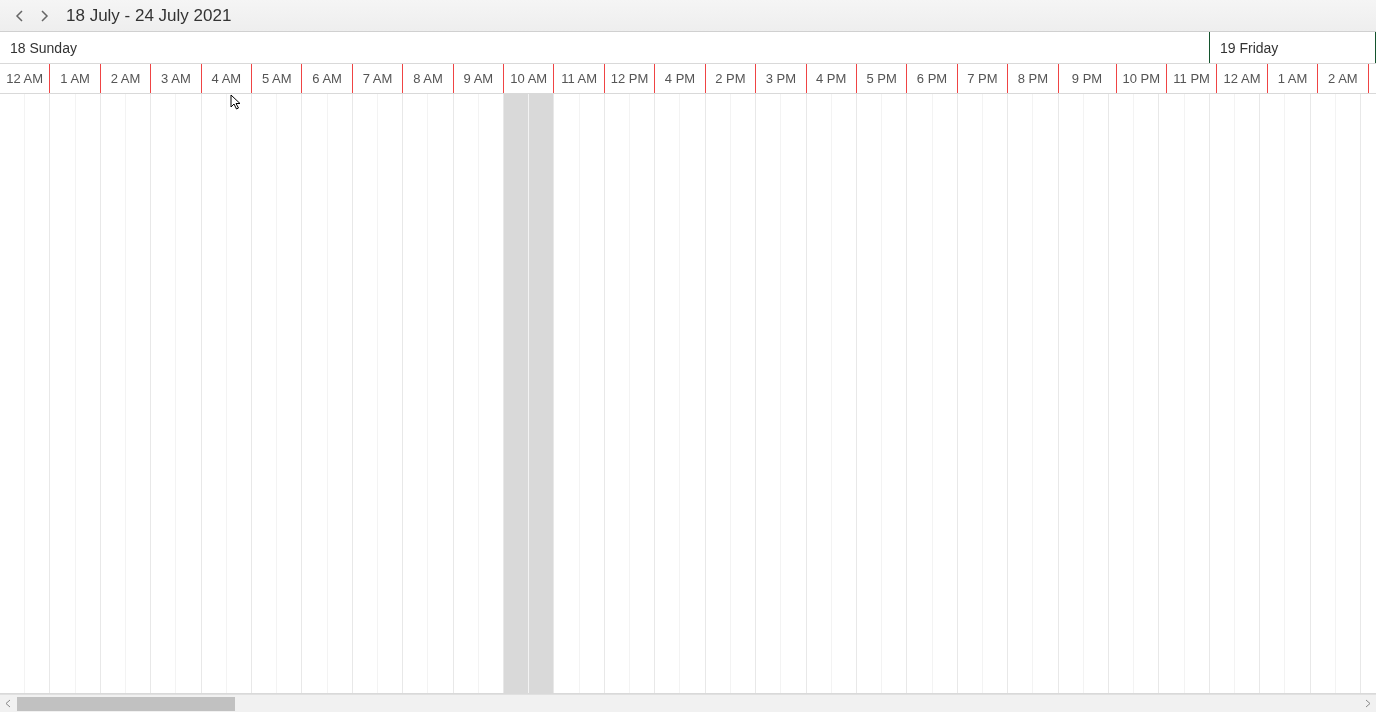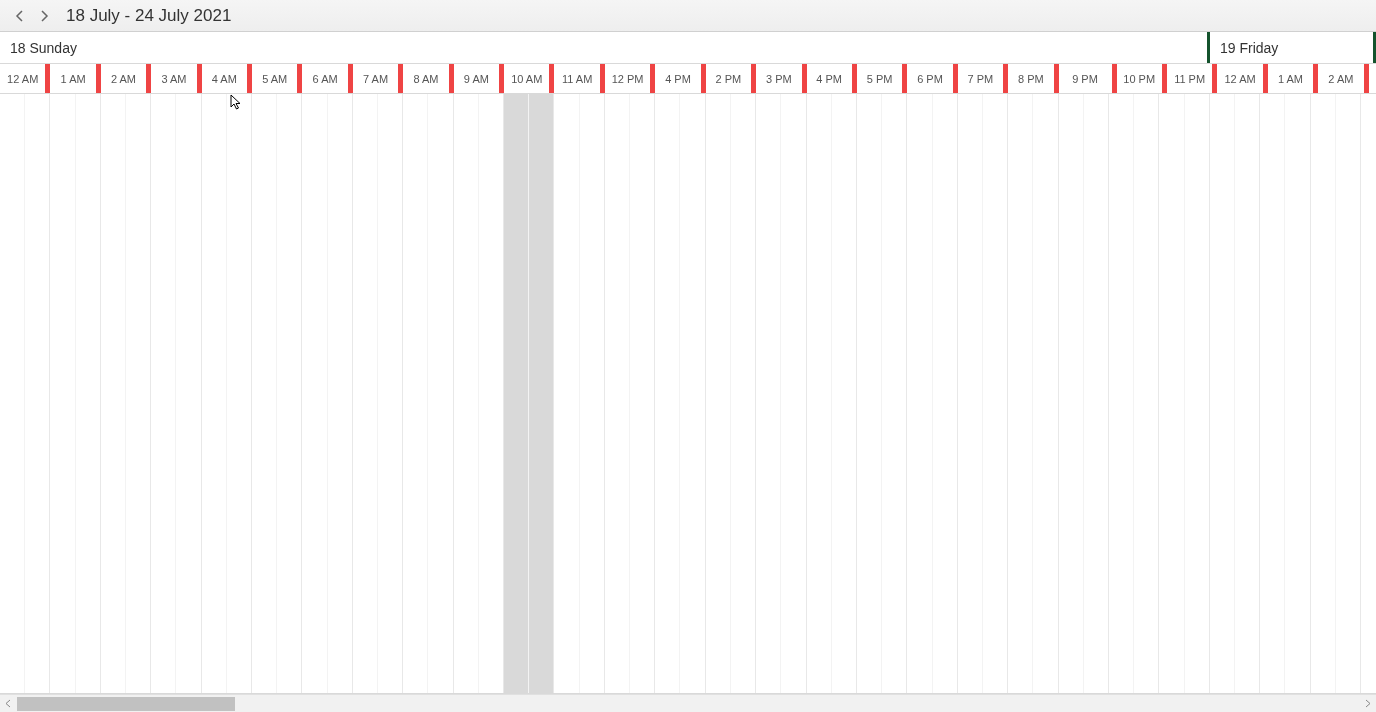--- a/index.html
+++ b/index.html
@@ -51,45 +51,45 @@
       right: 0;
       bottom: 18px;
       border-bottom: 1px solid #d9d9d9;
     }
     .day-header-row {
       display: flex;
       height: 32px;
       border-bottom: 1px solid #d9d9d9;
     }
     .day-header {
-      border-right: 3px solid #14532d;
+      border-right: 1px solid #14532d;
       display: flex;
       align-items: center;
       padding-left: 10px;
       font-size: 14px;
       color: #333;
     }
     .day-header-sunday {
       width: 1210px;
       flex-shrink: 0;
     }
     .day-header-monday {
       flex: 1;
     }
     .hour-header-row {
       display: flex;
       height: 30px;
       border-bottom: 1px solid #d9d9d9;
     }
     .hour-header {
-      border-right: 5px solid #ef4444;
+      border-right: 1px solid #ef4444;
       display: flex;
       align-items: center;
       justify-content: center;
-      font-size: 11px;
+      font-size: 13px;
       color: #555;
       flex-shrink: 0;
     }
     .slots {
       position: absolute;
       top: 62px;
       left: 0;
       right: 0;
       bottom: 0;
       display: flex;

